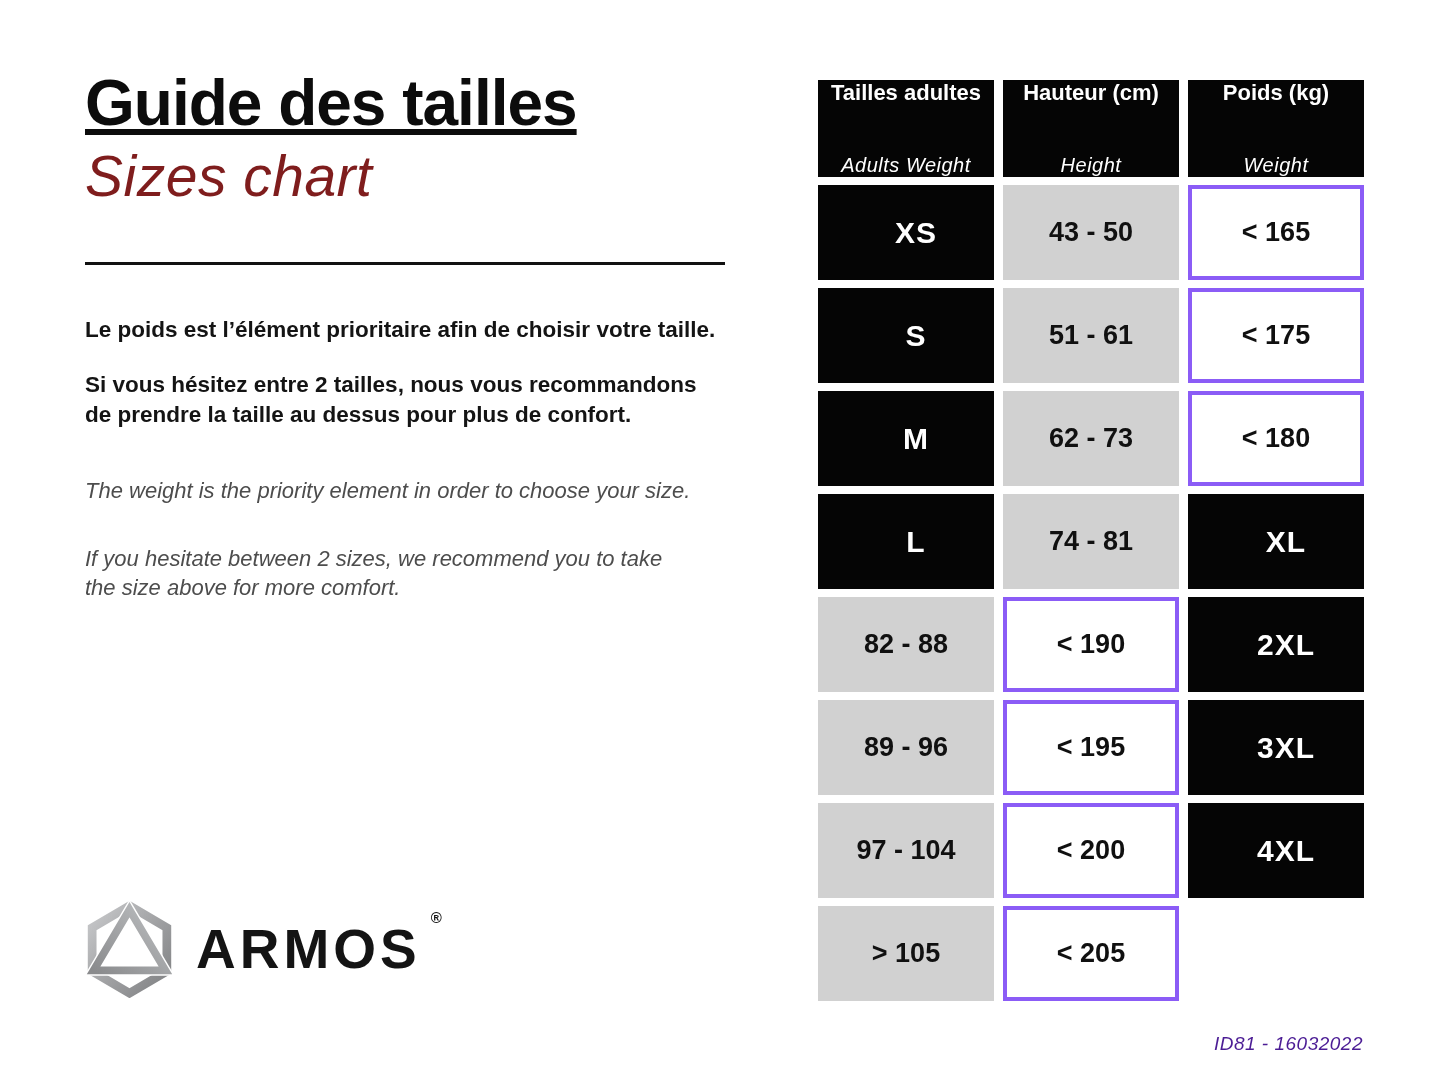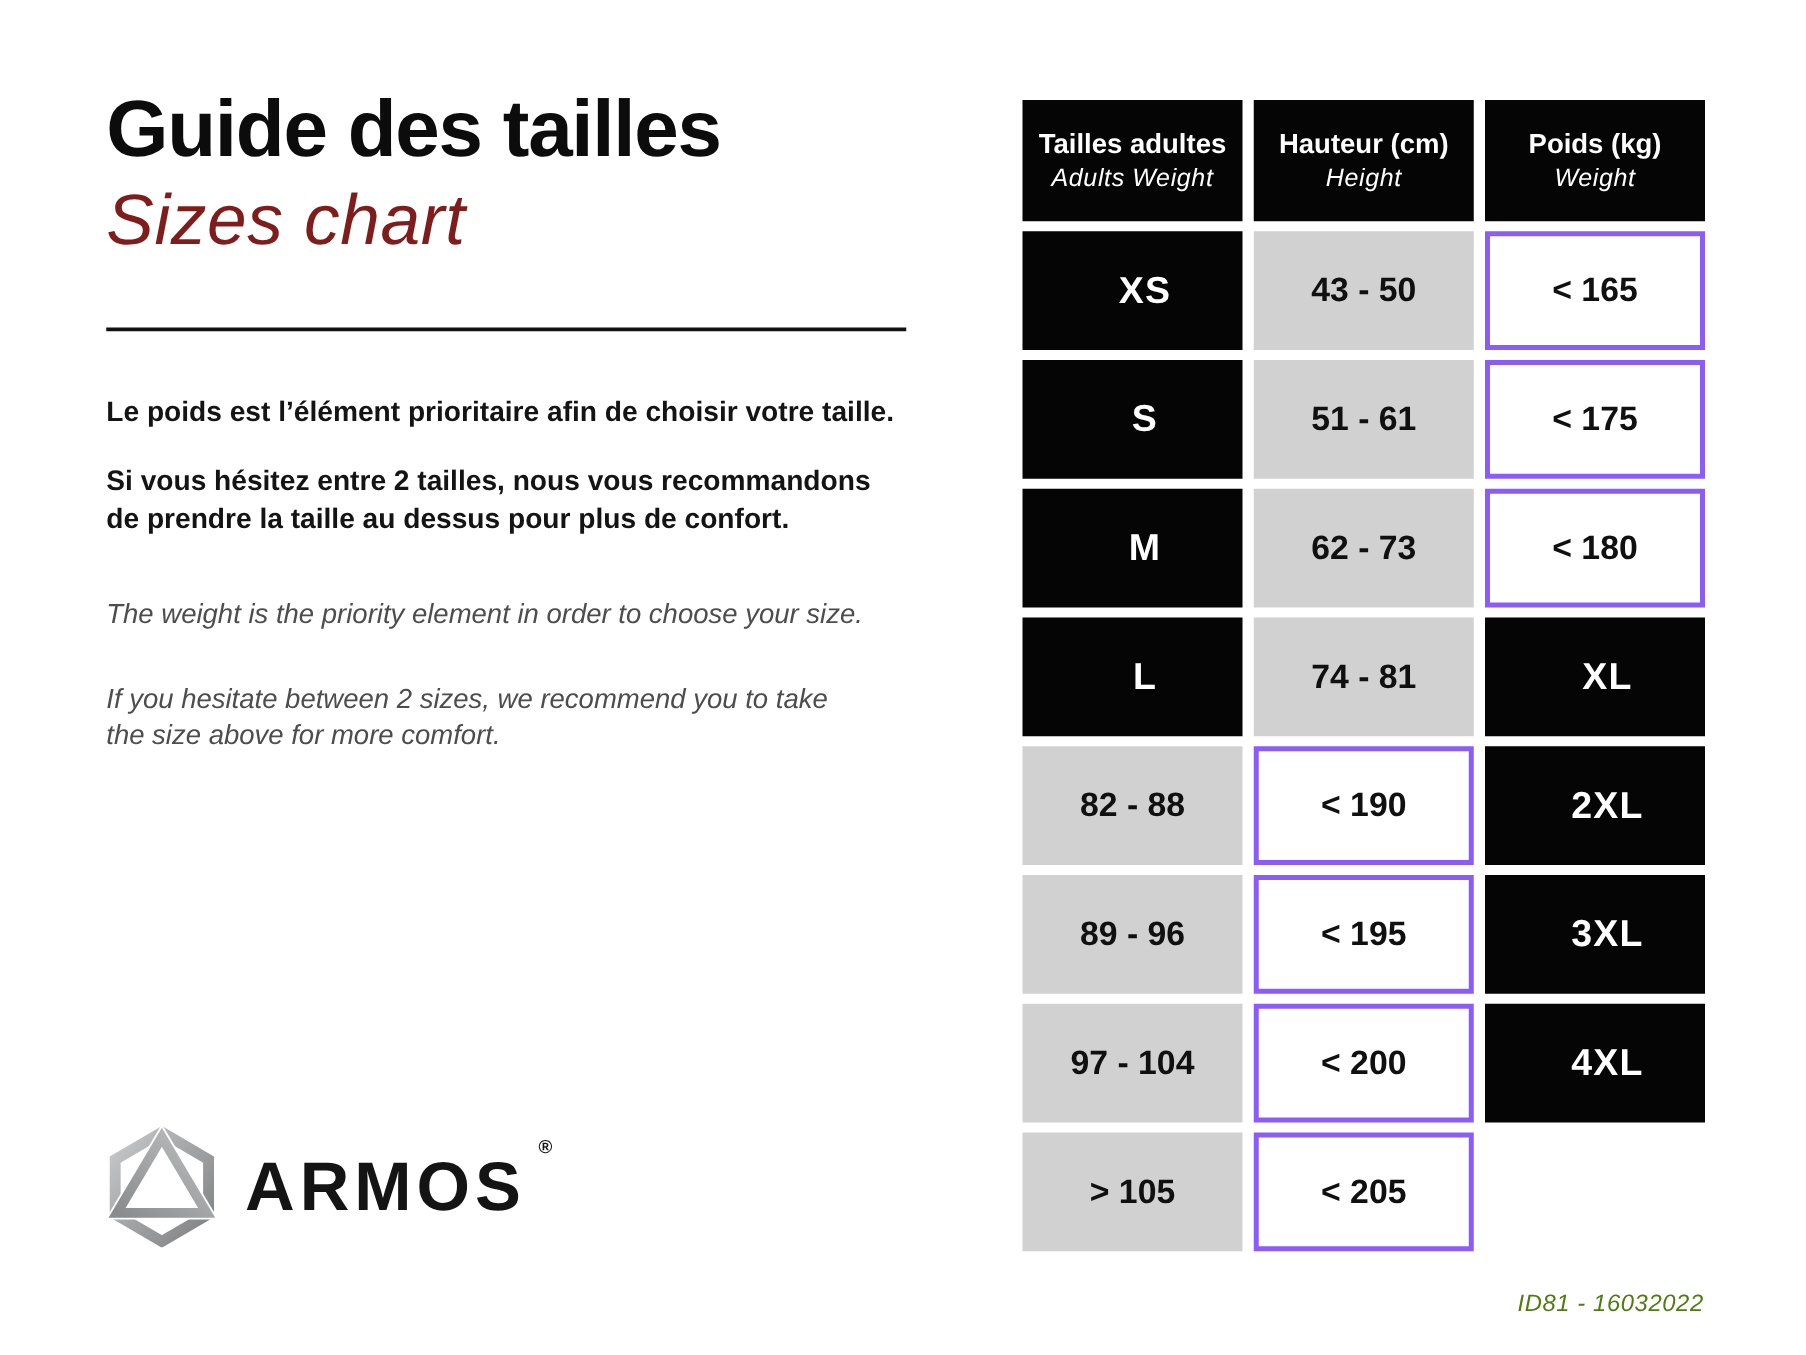--- a/index.html
+++ b/index.html
@@ -20,20 +20,21 @@
     left: 85px;
     top: 70px;
     width: 660px;
   }
   .title-fr {
     font-size: 64px;
     font-weight: 800;
     letter-spacing: -1px;
     color: #0c0c0c;
     line-height: 1.05;
+    text-decoration: underline;
   }
   .title-en {
     margin-top: 10px;
     font-size: 57px;
     font-style: italic;
     font-weight: 300;
     color: #7f1d1d;
     line-height: 1.05;
     letter-spacing: 0.5px;
   }
@@ -77,20 +78,21 @@
     display: flex;
     align-items: center;
     justify-content: center;
     text-align: center;
   }
   .cell.header {
     flex-direction: column;
     background: #050505;
     color: #ffffff;
     gap: 4px;
+    justify-content: space-between;
   }
   .th-fr { font-size: 22px; font-weight: 700; }
   .th-en { font-size: 20px; font-style: italic; font-weight: 300; letter-spacing: 0.5px; }
   .cell-size {
     background: #050505;
     color: #ffffff;
     font-size: 30px;
     font-weight: 700;
     letter-spacing: 1px;
     padding-left: 20px;
@@ -136,21 +138,21 @@
   }
 
   
   .doc-id {
     position: absolute;
     right: 82px;
     top: 1033px;
     font-size: 19px;
     font-style: italic;
     font-weight: 400;
-    color: #4d7c0f;
+    color: #4c1d95;
     letter-spacing: 0.5px;
   }
 </style>
 </head>
 <body>
 
 <div class="page">
 
   <div class="left-col">
     <div class="title-fr">Guide des tailles</div>

